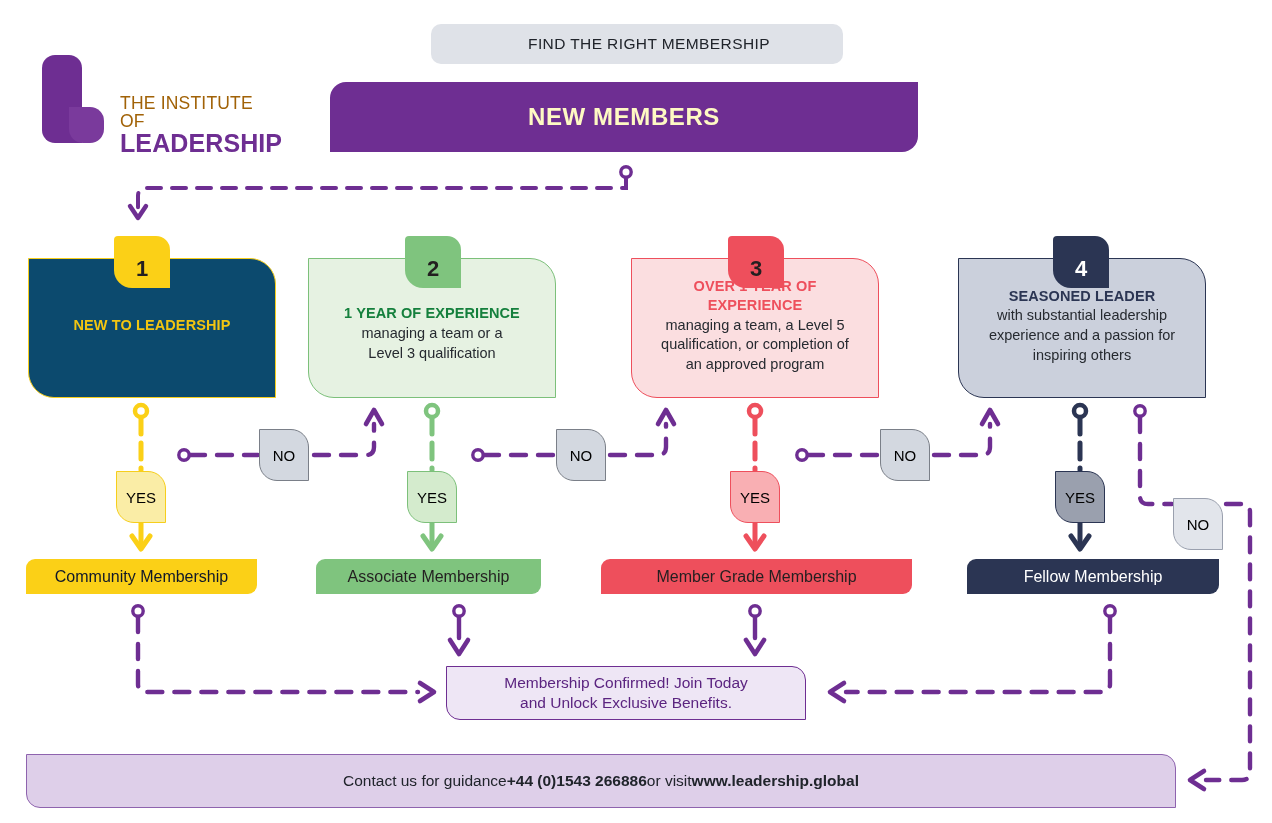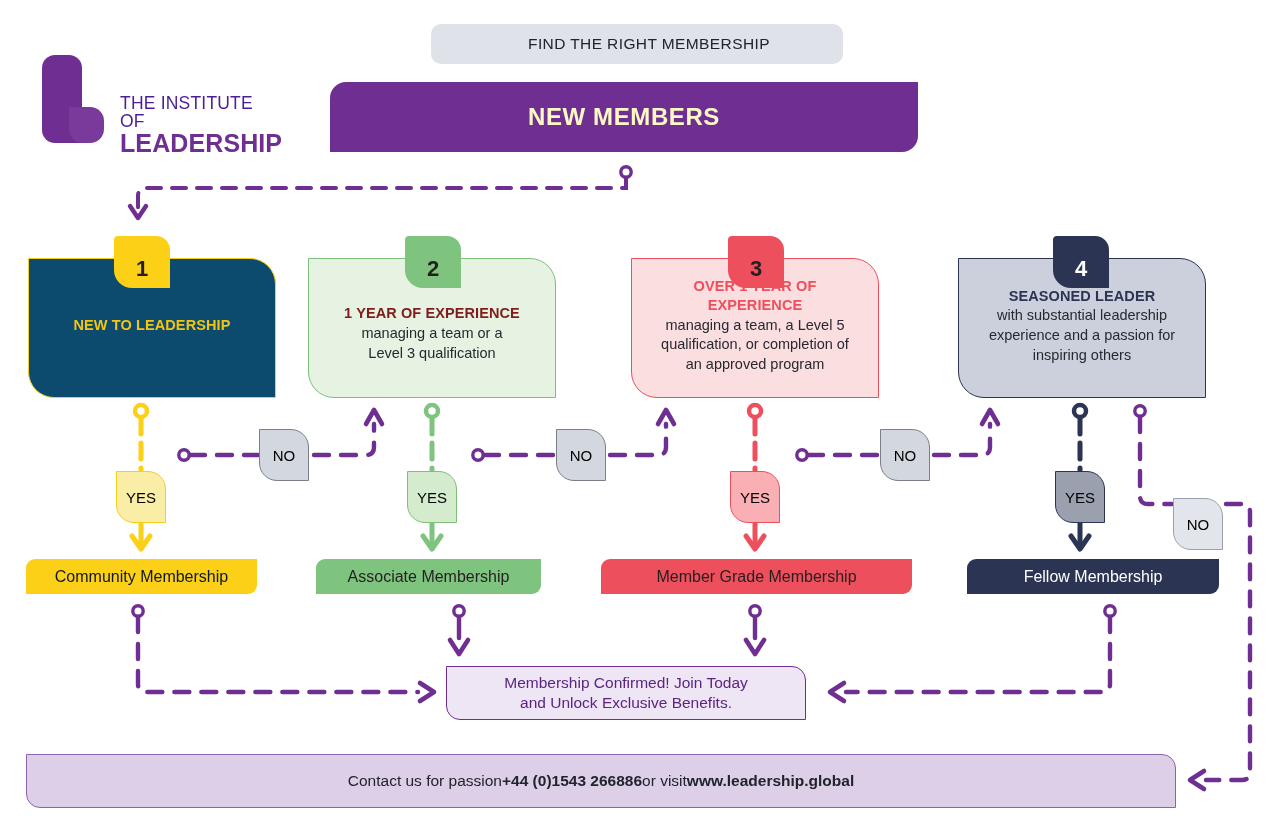--- a/index.html
+++ b/index.html
@@ -13,21 +13,21 @@
   .stage{position:absolute;left:0;top:0;width:1272px;height:823px;}
 
   
   .logo{position:absolute;left:42px;top:55px;width:240px;height:95px;}
   .logo-mark{position:absolute;left:0;top:0;width:62px;height:88px;}
   .lm-tall{position:absolute;left:0;top:0;width:40px;height:88px;background:#6E2E92;
            border-top-left-radius:13px;border-top-right-radius:13px;border-bottom-left-radius:13px;}
   .lm-dot{position:absolute;left:27px;top:52px;width:35px;height:36px;background:#7A3A9C;
           border-top-right-radius:14px;border-bottom-right-radius:14px;border-bottom-left-radius:14px;}
   .logo-text{position:absolute;left:78px;top:40px;line-height:1.02;}
-  .logo-l1{font-size:17.5px;letter-spacing:.2px;color:#4c1d95;font-weight:400;}
+  .logo-l1{font-size:17.5px;letter-spacing:.2px;color:#a16207;font-weight:400;}
   .logo-l2{font-size:25px;letter-spacing:.1px;color:#6E2E92;font-weight:bold;}
 
   
   .find-pill{
     position:absolute;left:431px;top:24px;width:388px;height:40px;
     background:#DFE2E8;border-radius:10px 10px 10px 10px;
     display:flex;align-items:center;justify-content:center;
     font-size:15.5px;color:#20242b;letter-spacing:.4px;padding-left:24px;
   }
   .new-members{
@@ -206,21 +206,21 @@
     </g>
   </svg>
 
   <div class="card" style="left:28px;top:258px;background:#0c4a6e;border-color:#F6CE1C;">
     <div class="c-title" style="color:#F2C511;">NEW TO LEADERSHIP</div>
     <div class="c-sub" style="white-space:pre-line;"></div>
   </div>
   <div class="badge" style="left:114px;top:236px;background:#FBD017;color:#231F20;">1</div>
 
   <div class="card" style="left:308px;top:258px;background:#E6F2E2;border-color:#7CC07A;">
-    <div class="c-title" style="color:#7f1d1d;margin-top:16px;">1 YEAR OF EXPERIENCE</div>
+    <div class="c-title" style="color:#15803d;margin-top:16px;">1 YEAR OF EXPERIENCE</div>
     <div class="c-sub" style="white-space:pre-line;">managing a team or a
 Level 3 qualification</div>
   </div>
   <div class="badge" style="left:405px;top:236px;background:#7FC47E;color:#231F20;">2</div>
 
   <div class="card" style="left:631px;top:258px;background:#FBDEE0;border-color:#EE4F5C;">
     <div class="c-title" style="color:#EE4F5C;">OVER 1 YEAR OF EXPERIENCE</div>
     <div class="c-sub" style="white-space:pre-line;">managing a team, a Level 5
 qualification, or completion of
 an approved program</div>
@@ -251,19 +251,19 @@
   <div class="mbar" style="left:967px;top:559px;width:252px;background:#2B3553;color:#FFFFFF;">Fellow Membership</div>
 
   <div class="confirm">
     <div>
       <div>Membership Confirmed! Join Today</div>
       <div>and Unlock Exclusive Benefits.</div>
     </div>
   </div>
 
   <div class="contact">
-    <span>Contact us for passion </span>
+    <span>Contact us for guidance </span>
     <b>+44 (0)1543 266886</b>
     <span> or visit </span>
     <b>www.leadership.global</b>
   </div>
 
 </div>
 
 </body></html>

